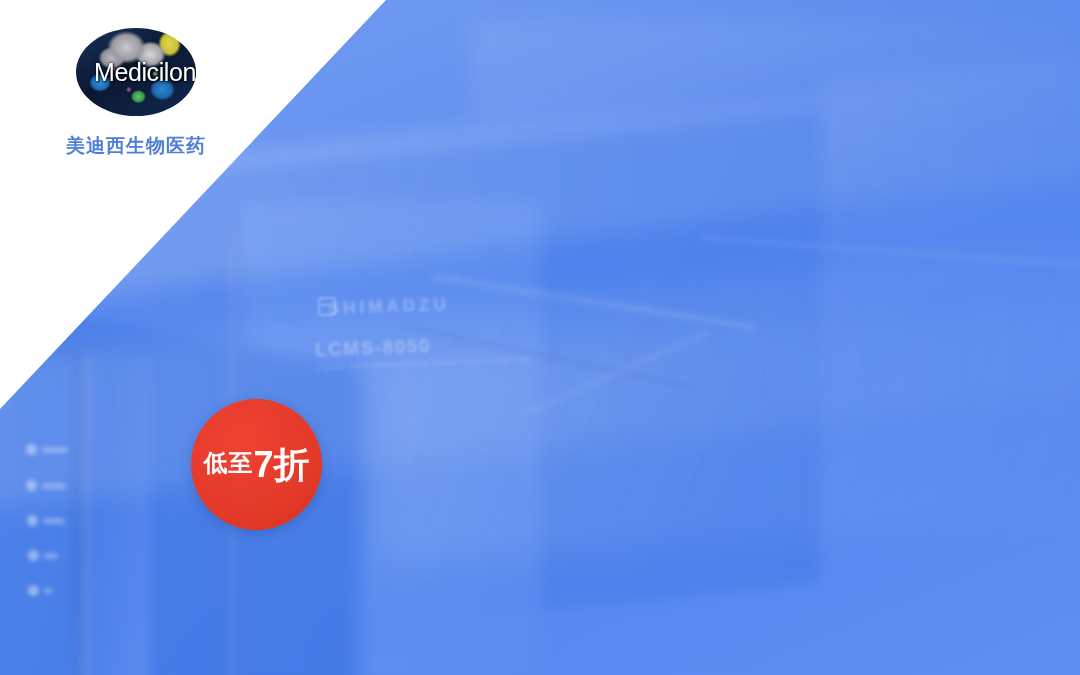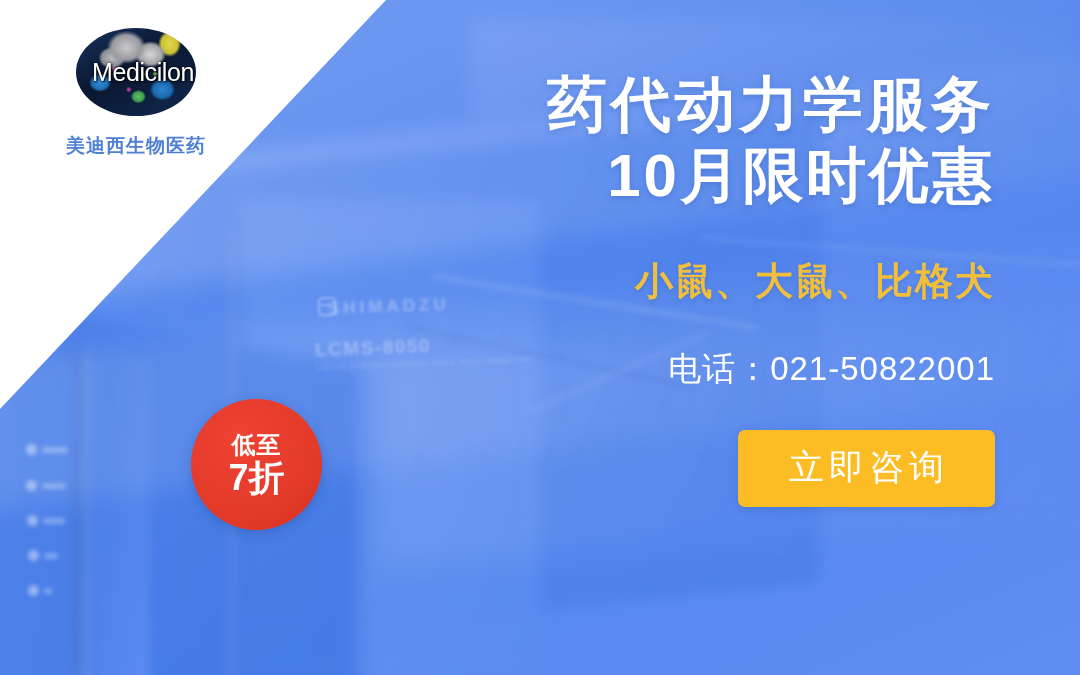--- a/index.html
+++ b/index.html
@@ -295,25 +295,25 @@
       radial-gradient(ellipse 13px 11px at 20% 62%, #2f8fd6 0%, #1d6fb4 62%, rgba(20,80,140,0) 84%),
       radial-gradient(ellipse 15px 13px at 72% 70%, #2d86cf 0%, #1b69ae 62%, rgba(20,80,140,0) 84%),
       radial-gradient(ellipse 9px 8px at 52% 78%, #63c06d 0%, #3d9a48 60%, rgba(40,130,60,0) 84%),
       radial-gradient(circle 5px at 31% 46%, #e34fb0 0%, rgba(200,50,150,0) 75%),
       radial-gradient(circle 4px at 44% 70%, #e34fb0 0%, rgba(200,50,150,0) 75%),
       radial-gradient(circle 4px at 66% 52%, #8fd84a 0%, rgba(120,190,50,0) 75%),
       linear-gradient(150deg, #16335e 0%, #0b1730 45%, #102a52 100%);
   }
   .logo-oval-text {
     position: absolute;
-    left: 16px;
+    left: 10px;
     right: 0;
     top: 50%;
     transform: translateY(-50%);
-    text-align: left;
+    text-align: right;
     font-family: "Liberation Sans", "DejaVu Sans", sans-serif;
     font-size: 25px;
     font-weight: 400;
     color: #ffffff;
     letter-spacing: -0.4px;
     text-shadow:
       0 0 3px rgba(0,0,0,.85),
       1px 1px 2px rgba(0,0,0,.8);
   }
   .logo-cn {
@@ -329,21 +329,20 @@
   .badge {
     position: absolute;
     left: 191px;
     top: 399px;
     width: 131px;
     height: 131px;
     border-radius: 50%;
     background: radial-gradient(circle at 38% 32%, #ef4233 0%, #e33a2a 60%, #d8311f 100%);
     box-shadow: 0 3px 12px rgba(30,60,120,.28);
     display: flex;
-    flex-direction: column;
     align-items: center;
     justify-content: center;
   }
   .badge-top {
     font-size: 24px;
     font-weight: 700;
     color: #ffffff;
     letter-spacing: 1px;
     line-height: 1;
     margin-bottom: 3px;
@@ -461,23 +460,14 @@
       <div class="logo-oval-text">Medicilon</div>
     </div>
     <div class="logo-cn">美迪西生物医药</div>
   </div>
 
   <div class="badge">
     <div class="badge-top">低至</div>
     <div class="badge-main">7折</div>
   </div>
 
-  <div class="copy">
-    <div class="headline">药代动力学服务</div>
-    <div class="headline headline-2">10月限时优惠</div>
-    <div class="subline">小鼠、大鼠、比格犬</div>
-    <div class="phone">电话：021-50822001</div>
-    <div class="cta-wrap">
-      <button class="cta">立即咨询</button>
-    </div>
-  </div>
 
 </div>
 
 </body></html>

